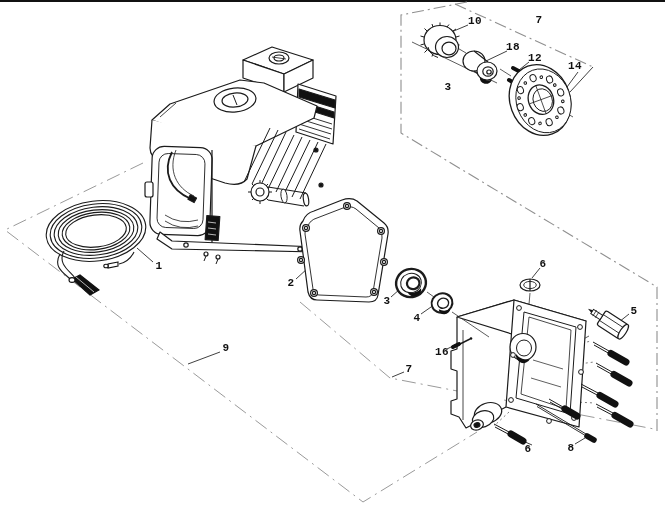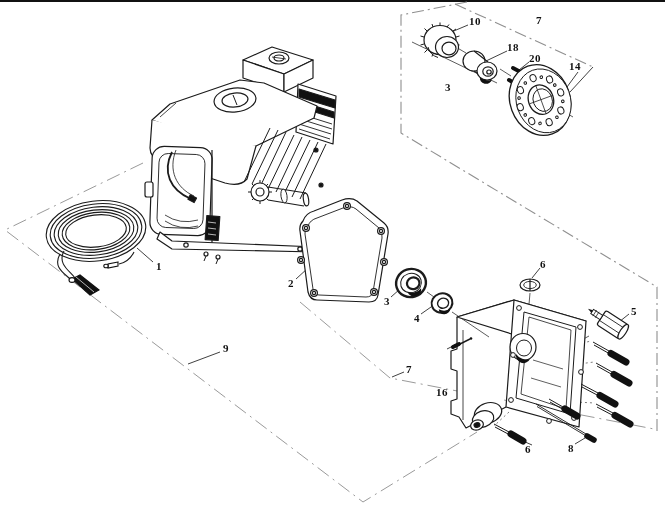--- a/index.html
+++ b/index.html
@@ -7,21 +7,21 @@
     position:relative;
     width:665px;height:509px;
     background:#ffffff;
     overflow:hidden;
     font-family:"DejaVu Sans", sans-serif;
   }
   #art{position:absolute;left:0;top:0;}
   .callout{
     position:absolute;
     transform:translate(-50%,-50%);
-    font-family:Liberation Serif, serif;
+    font-family:Liberation Mono, monospace;
     font-size:11px;
     font-weight:bold;
     color:#111111;
     letter-spacing:0.5px;
     user-select:none;
     white-space:nowrap;
   }
 </style>
 </head>
 <body>
@@ -365,20 +365,20 @@
       <span class="callout" style="left: 291px; top: 283px; color: rgb(17, 17, 17);">2</span>
       <span class="callout" style="left: 387px; top: 301px; color: rgb(17, 17, 17);">3</span>
       <span class="callout" style="left: 417px; top: 318px; color: rgb(17, 17, 17);">4</span>
       <span class="callout" style="left: 634px; top: 311px; color: rgb(17, 17, 17);">5</span>
       <span class="callout" style="left: 528px; top: 449px; color: rgb(17, 17, 17);">6</span>
       <span class="callout" style="left: 409px; top: 369px; color: rgb(17, 17, 17);">7</span>
       <span class="callout" style="left: 571px; top: 448px; color: rgb(17, 17, 17);">8</span>
       <span class="callout" style="left: 226px; top: 348px; color: rgb(17, 17, 17);">9</span>
       <span class="callout" style="left: 475px; top: 21px; color: rgb(17, 17, 17);">10</span>
       <span class="callout" style="left: 513px; top: 47px; color: rgb(17, 17, 17);">18</span>
-      <span class="callout" style="left: 535px; top: 58px; color: rgb(17, 17, 17);">20</span>
+      <span class="callout" style="left: 535px; top: 58px; color: rgb(17, 17, 17);">12</span>
       <span class="callout" style="left: 448px; top: 87px; color: rgb(17, 17, 17);">3</span>
       <span class="callout" style="left: 575px; top: 66px; color: rgb(17, 17, 17); text-align: center;">14</span>
       <span class="callout" style="left: 539px; top: 20px; color: rgb(17, 17, 17);">7</span>
-      <span class="callout" style="left: 442px; top: 352px; color: rgb(17, 17, 17); margin-top: 40px;">16</span>
+      <span class="callout" style="left: 442px; top: 352px; color: rgb(17, 17, 17);">16</span>
       <span class="callout" style="left: 543px; top: 264px; color: rgb(17, 17, 17);">6</span>
     </div>
 </div>
 
 </body></html>

